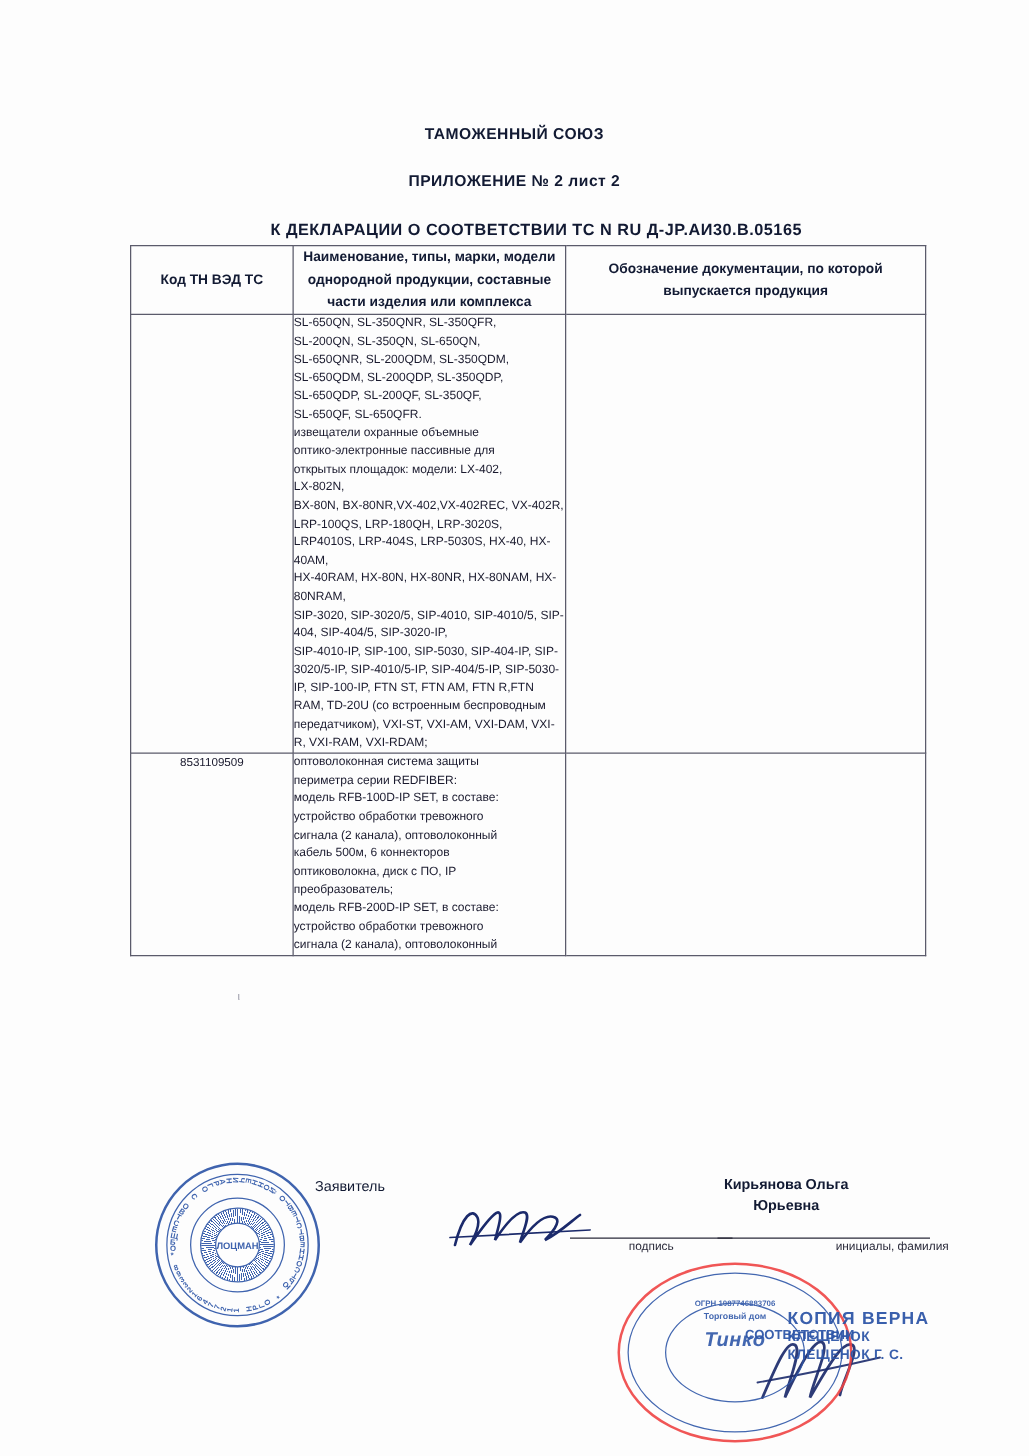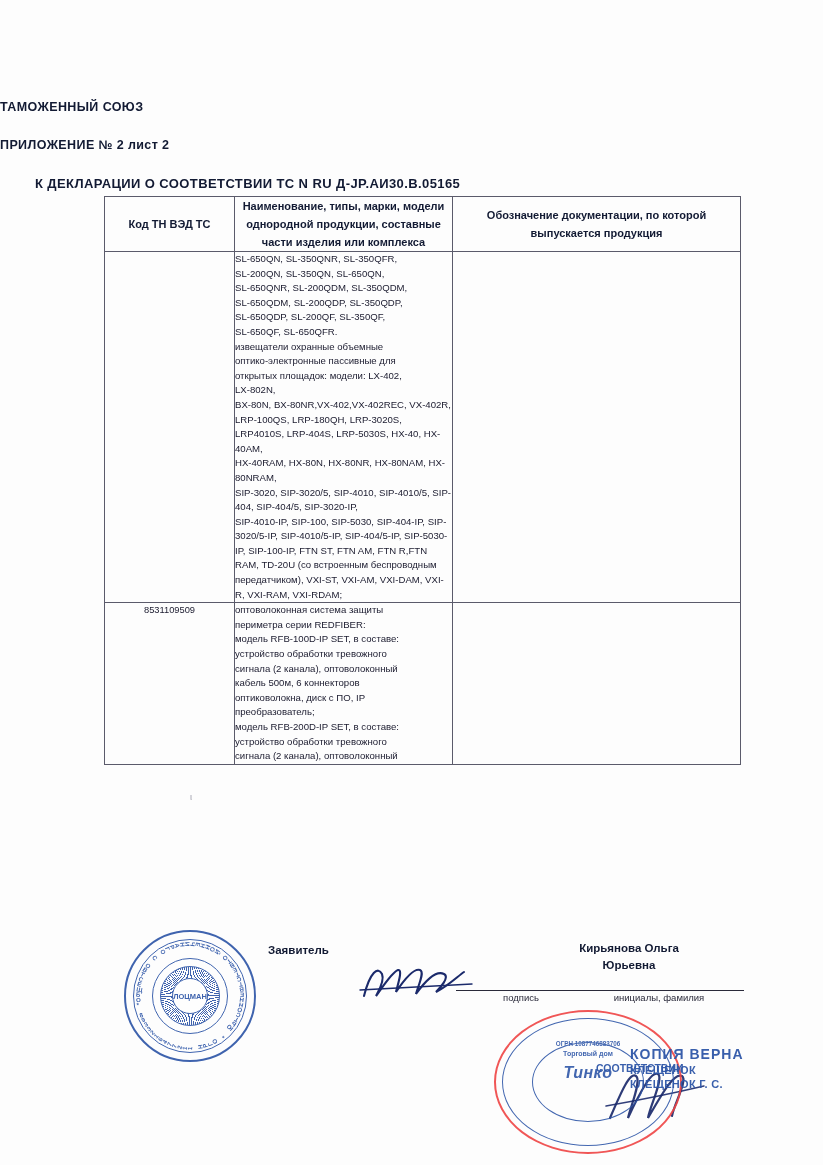--- a/index.html
+++ b/index.html
@@ -18,21 +18,21 @@
   .page {
     position: absolute;
     inset: 0;
     background: #fdfdfd;
   }
   .headings {
     position: absolute;
     top: 100px;
     left: 0;
     right: 0;
-    text-align: left;
+    text-align: center;
   }
   .h-line {
     font-weight: bold;
     letter-spacing: 0.4px;
     color: #121a33;
   }
   .h1 { font-size: 12.5px; margin-bottom: 24px; }
   .h2 { font-size: 12.5px; margin-bottom: 24px; }
   .h3 { font-size: 13px; margin-bottom: 0; padding-left: 35px; }
 
@@ -83,24 +83,24 @@
   
   .sig-area {
     position: absolute;
     top: 938px;
     left: 104px;
     width: 636px;
     height: 90px;
   }
   .sig-declarant {
     position: absolute;
-    left: 164px;
+    left: 148px;
     top: 6px;
     font-size: 11.5px;
-    font-weight: bold;
+    font-weight: normal;
     color: #121a33;
   }
   .sig-name {
     position: absolute;
     left: 420px;
     top: 2px;
     width: 210px;
     text-align: center;
     font-size: 11.5px;
     font-weight: bold;
@@ -121,21 +121,21 @@
     width: 130px;
     text-align: center;
     font-size: 9.5px;
     color: #2a2a3a;
   }
   .sig-caption-b {
     position: absolute;
     left: 455px;
     top: 54px;
     width: 200px;
-    text-align: center;
+    text-align: right;
     font-size: 9.5px;
     color: #2a2a3a;
   }
   .sig-underline-b {
     position: absolute;
     left: 470px;
     top: 52px;
     width: 170px;
     border-bottom: 1px solid #2a2a3a;
   }

